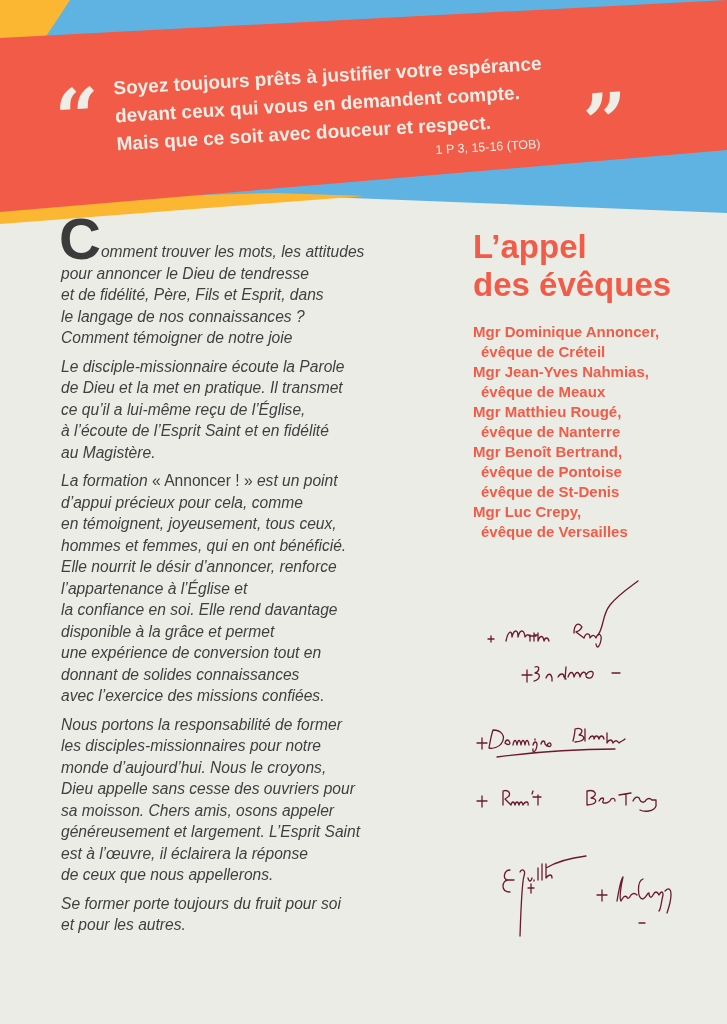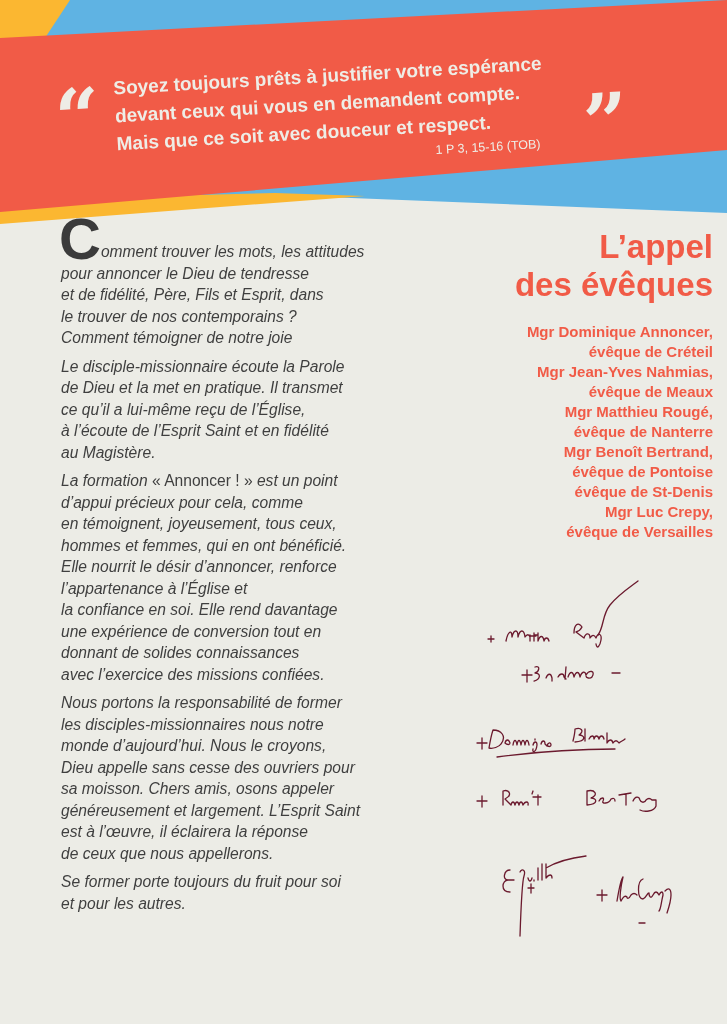--- a/index.html
+++ b/index.html
@@ -42,21 +42,20 @@
   .dropcap {
     float: left; font-style: normal; font-weight: bold; font-size: 58px;
     line-height: 44px; color: #3B3B3B; margin: 2px 0 0 -2px; height: 44px;
   }
   .first-line { display: block; padding-top: 26px; white-space: nowrap; }
   .upright { font-style: normal; }
 
   .right-col {
     position: absolute; left: 473px; top: 228px; width: 240px;
     color: #F15B47;
-    text-align: right;
   }
   .heading {
     font-weight: bold; font-size: 33px; line-height: 38px; color: #F15B47;
     margin: 0 0 18px 0;
   }
   .heading .ln { display: block; white-space: nowrap; }
   .bishop-name { font-weight: bold; font-size: 15px; line-height: 20px; display: block; white-space: nowrap; }
   .bishop-see { font-size: 15px; line-height: 20px; display: block; white-space: nowrap; font-weight: bold; margin-left: 8px; }
 
   .signatures { position: absolute; left: 470px; top: 575px; width: 250px; height: 360px; }
@@ -91,45 +90,46 @@
   <span class="quote-close">”</span>
   <span class="quote-ref">1 P 3, 15-16 (TOB)</span>
 </div>
 
 <div class="body-col">
   <p class="para">
     <span class="dropcap">C</span>
     <span class="first-line">omment trouver les mots, les attitudes</span>
     <span class="ln">pour annoncer le Dieu de tendresse</span>
     <span class="ln">et de fidélité, Père, Fils et Esprit, dans</span>
-    <span class="ln">le trouver de nos contemporains ?</span>
+    <span class="ln">le langage de nos connaissances ?</span>
     <span class="ln">Comment témoigner de notre joie</span>
   </p>
   <p class="para">
     <span class="ln">Le disciple-missionnaire écoute la Parole</span>
     <span class="ln">de Dieu et la met en pratique. Il transmet</span>
     <span class="ln">ce qu’il a lui-même reçu de l’Église,</span>
     <span class="ln">à l’écoute de l’Esprit Saint et en fidélité</span>
     <span class="ln">au Magistère.</span>
   </p>
   <p class="para">
     <span class="ln"><span>La formation </span><span class="upright">« Annoncer ! »</span><span> est un point</span></span>
     <span class="ln">d’appui précieux pour cela, comme</span>
     <span class="ln">en témoignent, joyeusement, tous ceux,</span>
     <span class="ln">hommes et femmes, qui en ont bénéficié.</span>
     <span class="ln">Elle nourrit le désir d’annoncer, renforce</span>
     <span class="ln">l’appartenance à l’Église et</span>
     <span class="ln">la confiance en soi. Elle rend davantage</span>
+    <span class="ln">disponible à la grâce et permet</span>
     <span class="ln">une expérience de conversion tout en</span>
     <span class="ln">donnant de solides connaissances</span>
     <span class="ln">avec l’exercice des missions confiées.</span>
   </p>
   <p class="para">
     <span class="ln">Nous portons la responsabilité de former</span>
-    <span class="ln">les disciples-missionnaires nous notre</span>
+    <span class="ln">les disciples-missionnaires pour notre</span>
     <span class="ln">monde d’aujourd’hui. Nous le croyons,</span>
     <span class="ln">Dieu appelle sans cesse des ouvriers pour</span>
     <span class="ln">sa moisson. Chers amis, osons appeler</span>
     <span class="ln">généreusement et largement. L’Esprit Saint</span>
     <span class="ln">est à l’œuvre, il éclairera la réponse</span>
     <span class="ln">de ceux que nous appellerons.</span>
   </p>
   <p class="para">
     <span class="ln">Se former porte toujours du fruit pour soi</span>
     <span class="ln">et pour les autres.</span>

